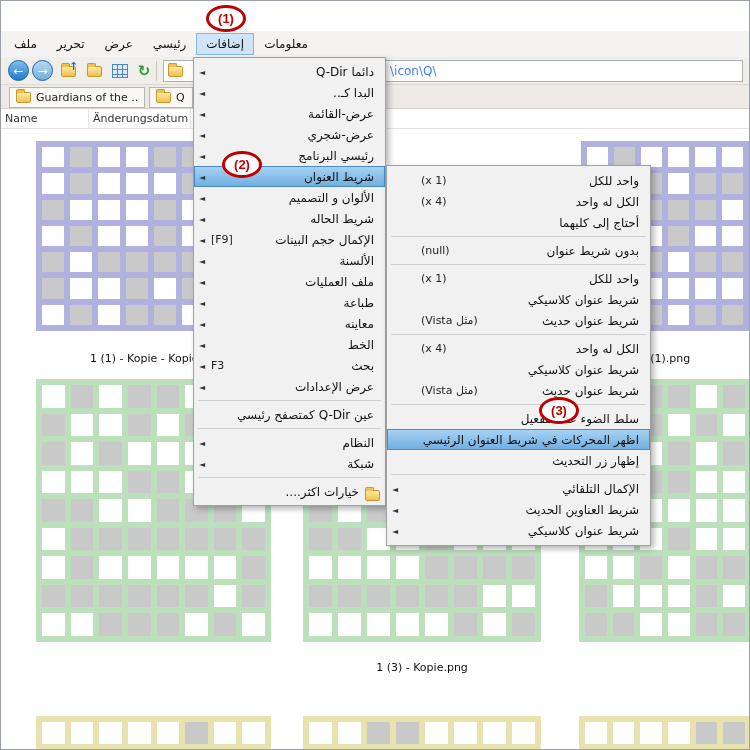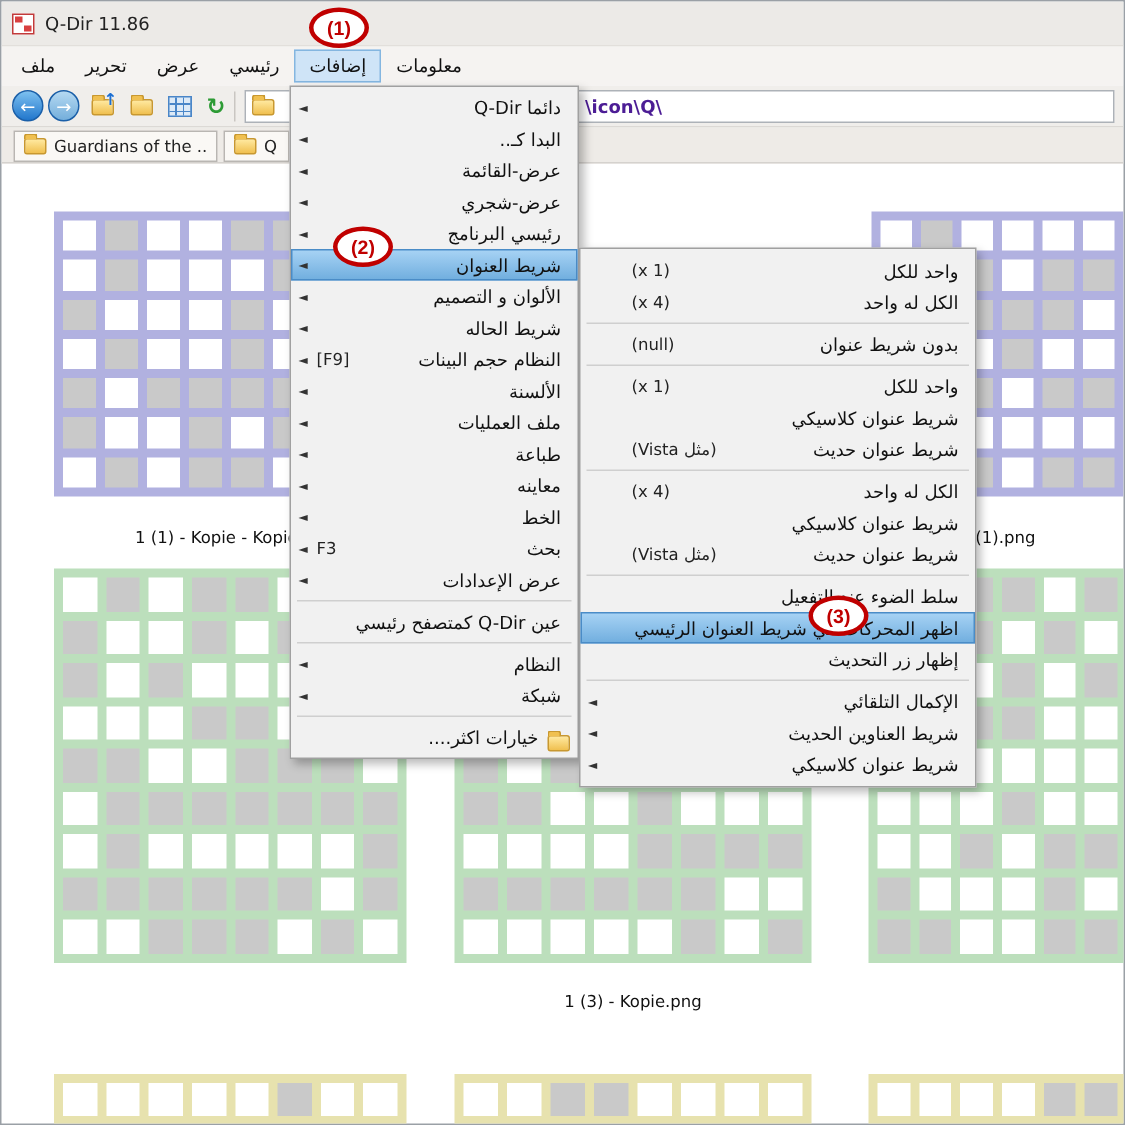--- a/index.html
+++ b/index.html
@@ -33,21 +33,21 @@
   .tb-up{left:56px;} .tb-fav{left:82px;} .tb-views{left:108px;} .tb-refresh{left:132px;}
   .up-glyph{position:absolute;left:12px;top:-2px;color:#1d6fd1;font-weight:bold;font-size:11px;text-shadow:0 0 1px #fff;}
   .grid-ico{width:16px;height:14px;border:1px solid #4a86c8;background-color:#ddeaf7;
      background-image:repeating-linear-gradient(to right,transparent 0 4px,#4a86c8 4px 5px),
                       repeating-linear-gradient(to bottom,transparent 0 4px,#4a86c8 4px 5px);}
   .refresh-glyph{font-size:15px;color:#2d9b35;font-weight:bold;}
   .tb-sep{position:absolute;left:155px;top:4px;height:20px;border-left:1px solid #c9c6c2;}
   .address{position:absolute;left:162px;top:3px;right:6px;height:22px;background:#fff;
            border:1px solid #adb2b8;}
   .address .mini-folder{position:absolute;left:4px;top:5px;}
-  .addr-text{position:absolute;left:226px;top:3px;font-size:12px;color:#4c1d95;white-space:pre;font-weight:bold;}
+  .addr-text{position:absolute;left:226px;top:3px;font-size:12px;color:#3b82f6;white-space:pre;}
 
   
   #tabrow{position:absolute;left:0;top:84px;right:0;height:24px;background:#eeebe7;
           border-bottom:1px solid #d5d2ce;}
   .tab{position:absolute;top:2px;height:21px;background:#faf8f5;border:1px solid #b9b6b2;
        display:flex;align-items:center;gap:5px;padding:0 6px;font-size:11px;color:#222;overflow:hidden;}
   .tab1{left:8px;width:136px;}
   .tab2{left:148px;width:44px;}
   .tab-label{white-space:nowrap;overflow:hidden;}
 
@@ -105,24 +105,20 @@
                background:linear-gradient(#ffe9a0,#f0c050);border:1px solid #c89830;
                border-radius:2px;position:relative;}
   .mini-folder::before{content:"";position:absolute;top:-4px;left:-1px;width:7px;height:3px;
                background:#f0c050;border:1px solid #c89830;border-bottom:none;border-radius:2px 2px 0 0;}
 </style>
 </head>
 <body>
 
 <div id="screen">
 
-  <div id="titlebar">
-    <span class="app-icon"></span>
-    <span id="win-title">Q-Dir 11.86</span>
-  </div>
 
   <div id="menubar">
       <div class="mb-item" dir="rtl">ملف</div>
       <div class="mb-item" dir="rtl">تحرير</div>
       <div class="mb-item" dir="rtl">عرض</div>
       <div class="mb-item" dir="rtl">رئيسي</div>
       <div class="mb-item active" dir="rtl">إضافات</div>
       <div class="mb-item" dir="rtl">معلومات</div>
     </div>
 
@@ -157,20 +153,24 @@
       <div class="tab tab1">
         <span class="mini-folder"></span>
         <span class="tab-label">Guardians of the ...</span>
       </div>
       <div class="tab tab2">
         <span class="mini-folder"></span>
         <span class="tab-label">Q</span>
       </div>
     </div>
 
+  <div id="listheader">
+      <div class="hcol hcol0">Name</div>
+      <div class="hcol hcol1">Änderungsdatum</div>
+    </div>
 
   <div class="thumb t-r1a" style="background: rgb(177, 177, 224); grid-template-columns: repeat(8, 1fr); grid-template-rows: repeat(7, 1fr);">
       <div style="background: rgb(255, 255, 255);"></div>
       <div style="background: rgb(201, 201, 201);"></div>
       <div style="background: rgb(255, 255, 255);"></div>
       <div style="background: rgb(255, 255, 255);"></div>
       <div style="background: rgb(201, 201, 201);"></div>
       <div style="background: rgb(201, 201, 201);"></div>
       <div style="background: rgb(201, 201, 201);"></div>
       <div style="background: rgb(255, 255, 255);"></div>
@@ -553,21 +553,21 @@
       </div>
       <div class="menu-item">
         <span class="mi-label" dir="rtl">الألوان و التصميم</span>
         <span class="mi-arrow">◄</span>
       </div>
       <div class="menu-item">
         <span class="mi-label" dir="rtl">شريط الحاله</span>
         <span class="mi-arrow">◄</span>
       </div>
       <div class="menu-item">
-        <span class="mi-label" dir="rtl">النظام حجم البينات</span>
+        <span class="mi-label" dir="rtl">الإكمال حجم البينات</span>
         <span class="mi-arrow">◄</span>
         <span class="mi-extra">[F9]</span>
       </div>
       <div class="menu-item">
         <span class="mi-label" dir="rtl">الألسنة</span>
         <span class="mi-arrow">◄</span>
       </div>
       <div class="menu-item">
         <span class="mi-label" dir="rtl">ملف العمليات</span>
         <span class="mi-arrow">◄</span>
@@ -614,20 +614,23 @@
     </div>
 
   <div id="titlebar-submenu" class="popup">
       <div class="menu-item">
         <span class="mi-label" dir="rtl">واحد للكل</span>
         <span class="mi-extra" dir="rtl">(x 1)</span>
       </div>
       <div class="menu-item">
         <span class="mi-label" dir="rtl">الكل له واحد</span>
         <span class="mi-extra" dir="rtl">(x 4)</span>
+      </div>
+      <div class="menu-item">
+        <span class="mi-label" dir="rtl">أحتاج إلى كليهما</span>
       </div>
       <div class="menu-sep"></div>
       <div class="menu-item">
         <span class="mi-label" dir="rtl">بدون شريط عنوان</span>
         <span class="mi-extra" dir="rtl">(null)</span>
       </div>
       <div class="menu-sep"></div>
       <div class="menu-item">
         <span class="mi-label" dir="rtl">واحد للكل</span>
         <span class="mi-extra" dir="rtl">(x 1)</span>

